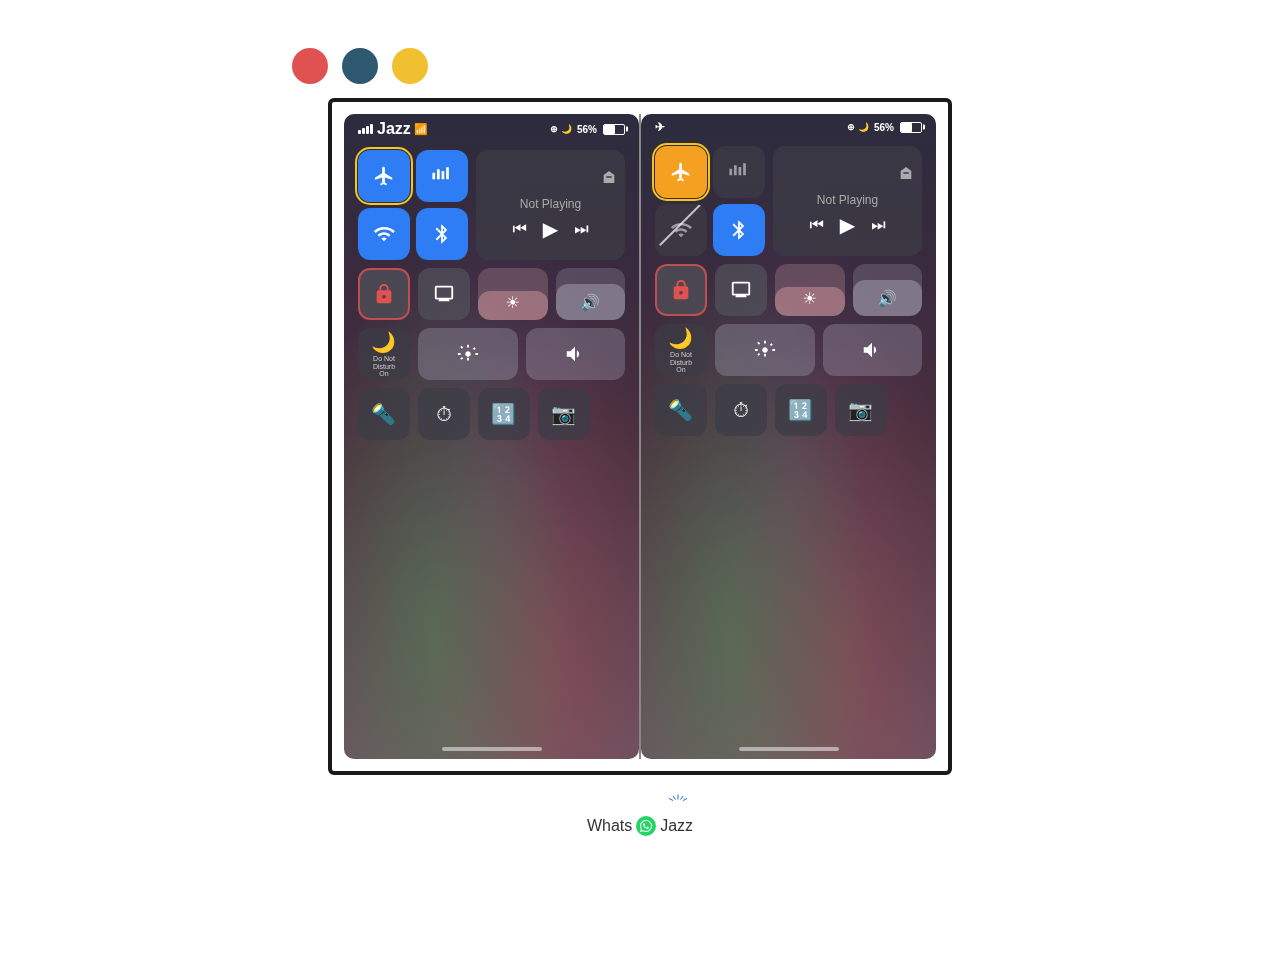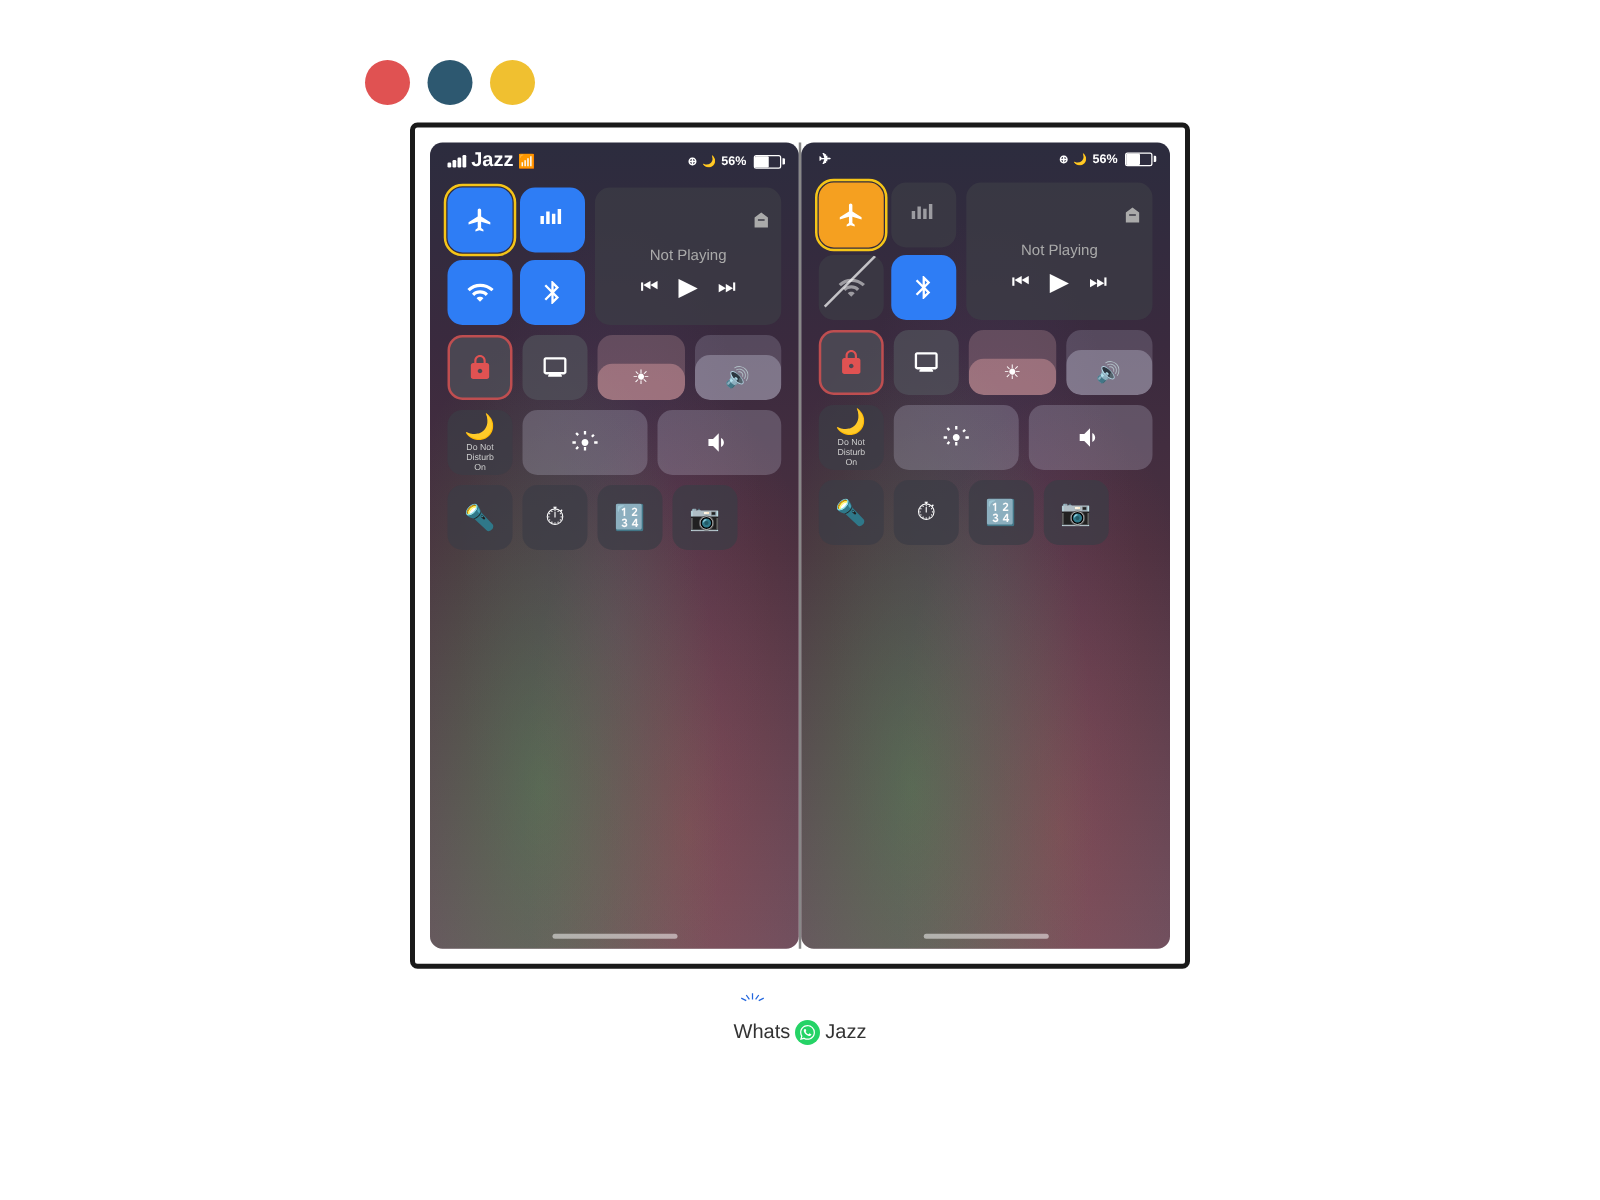--- a/index.html
+++ b/index.html
@@ -274,21 +274,21 @@
       width: 100px;
       height: 4px;
       background: rgba(255,255,255,0.5);
       border-radius: 2px;
     }
 
     
     .watermark {
       display: flex;
       flex-direction: column;
-      align-items: flex-start;
+      align-items: flex-end;
       margin-top: 18px;
       gap: 2px;
     }
 
     .watermark-text {
       font-size: 16px;
       color: #333;
       font-weight: 400;
       display: flex;
       align-items: center;

